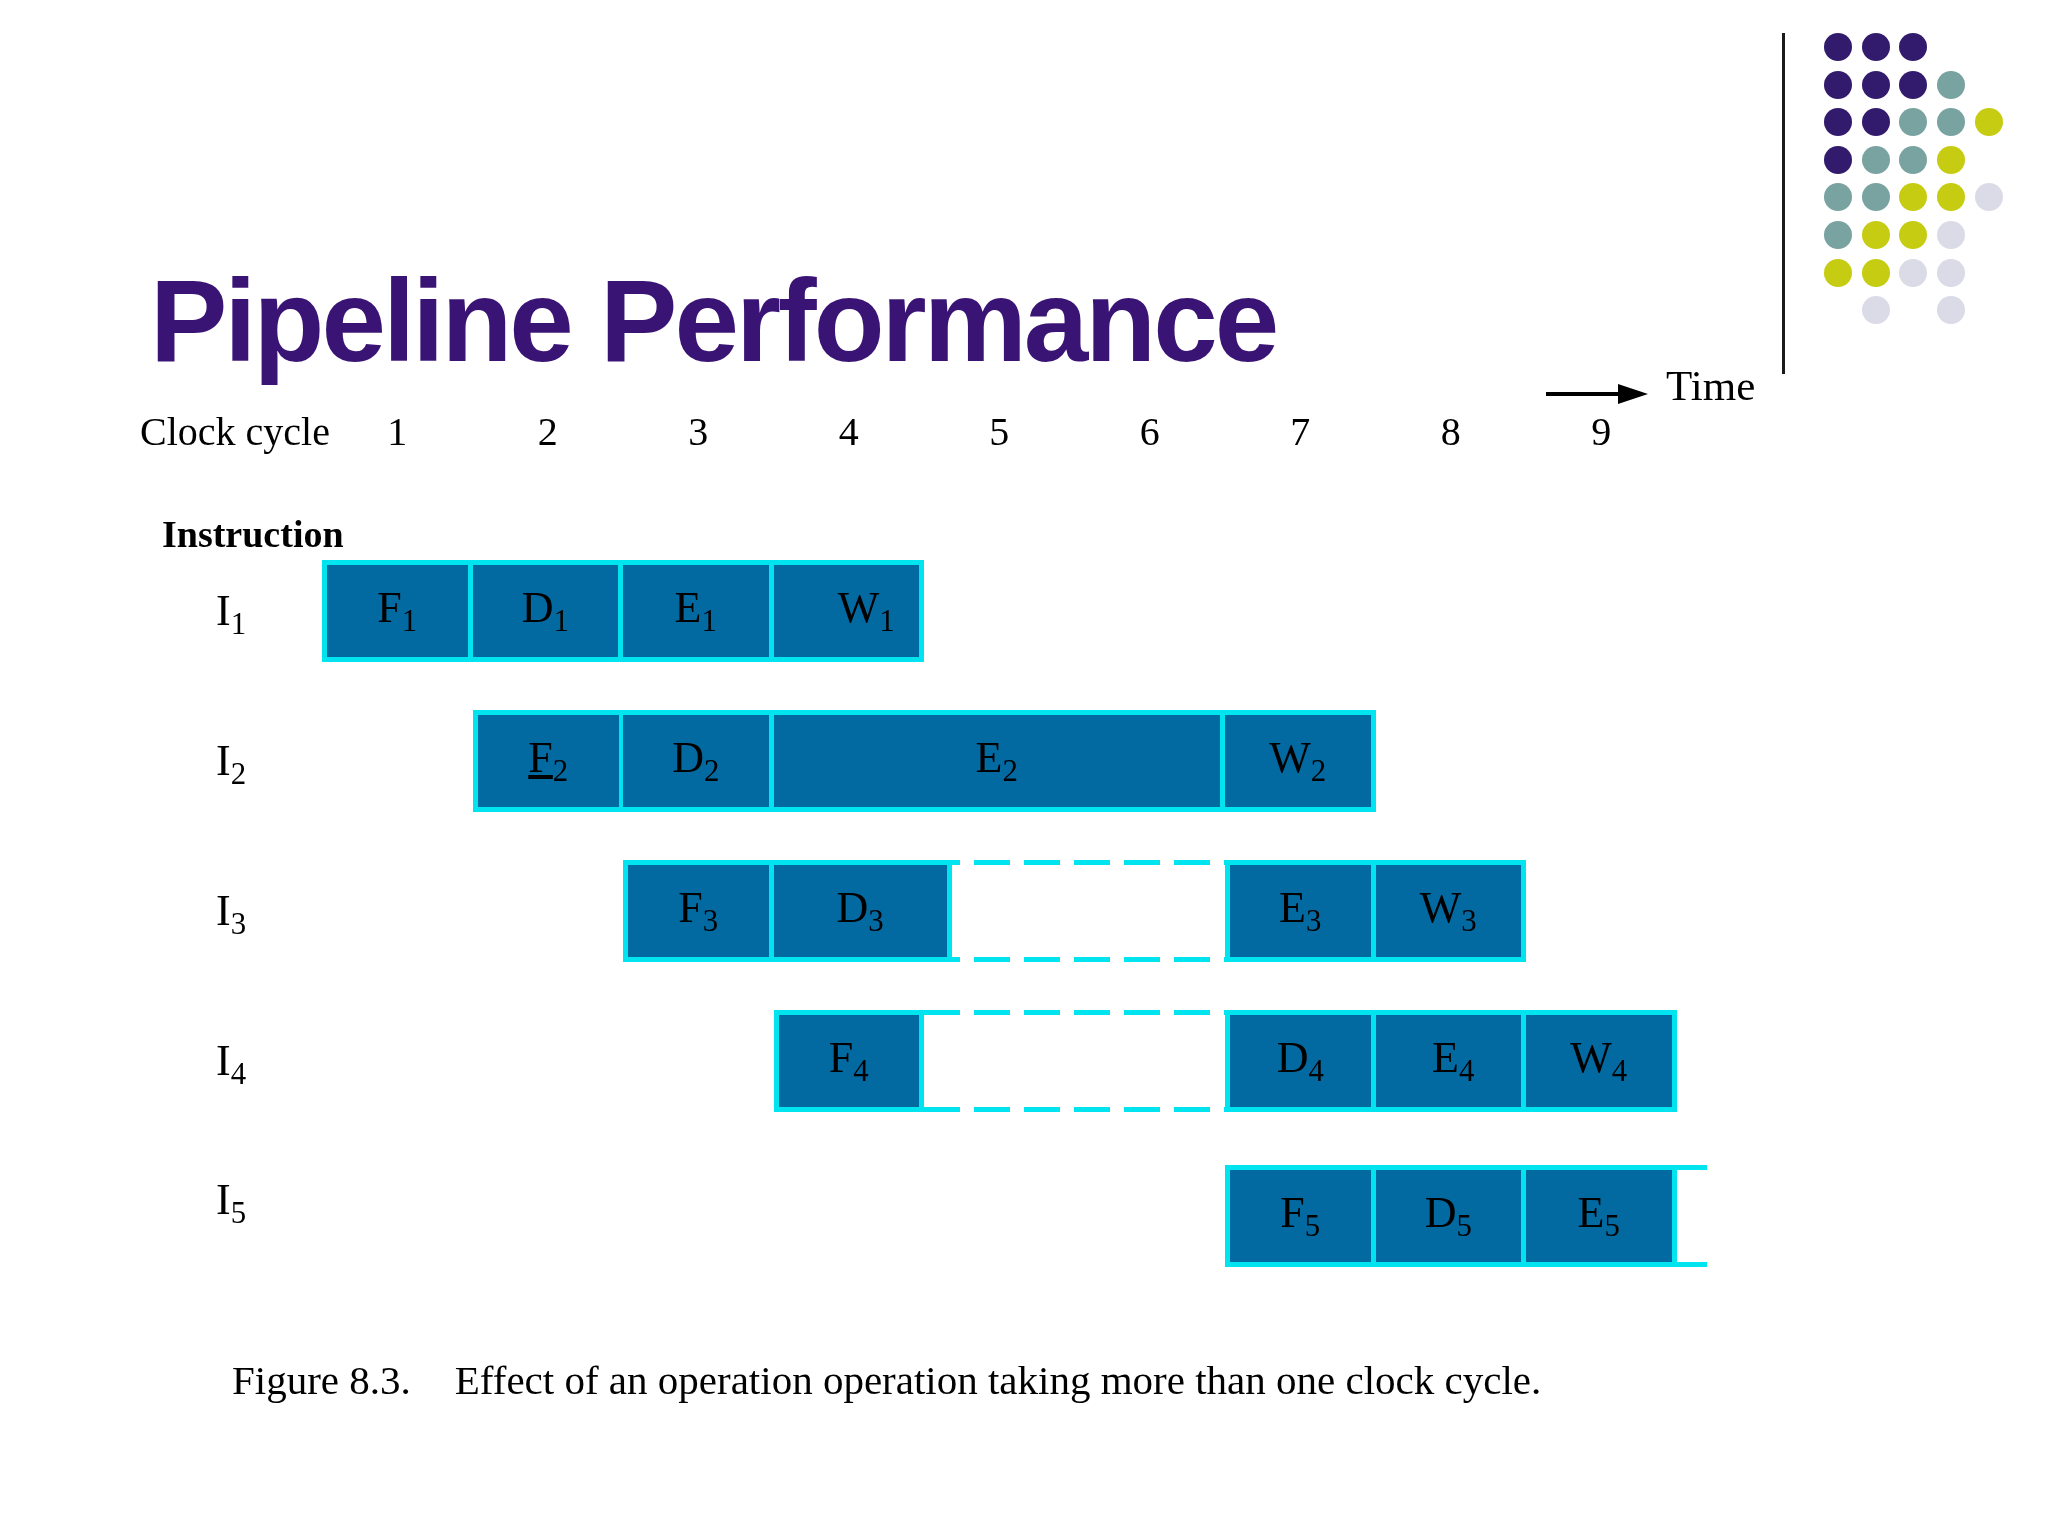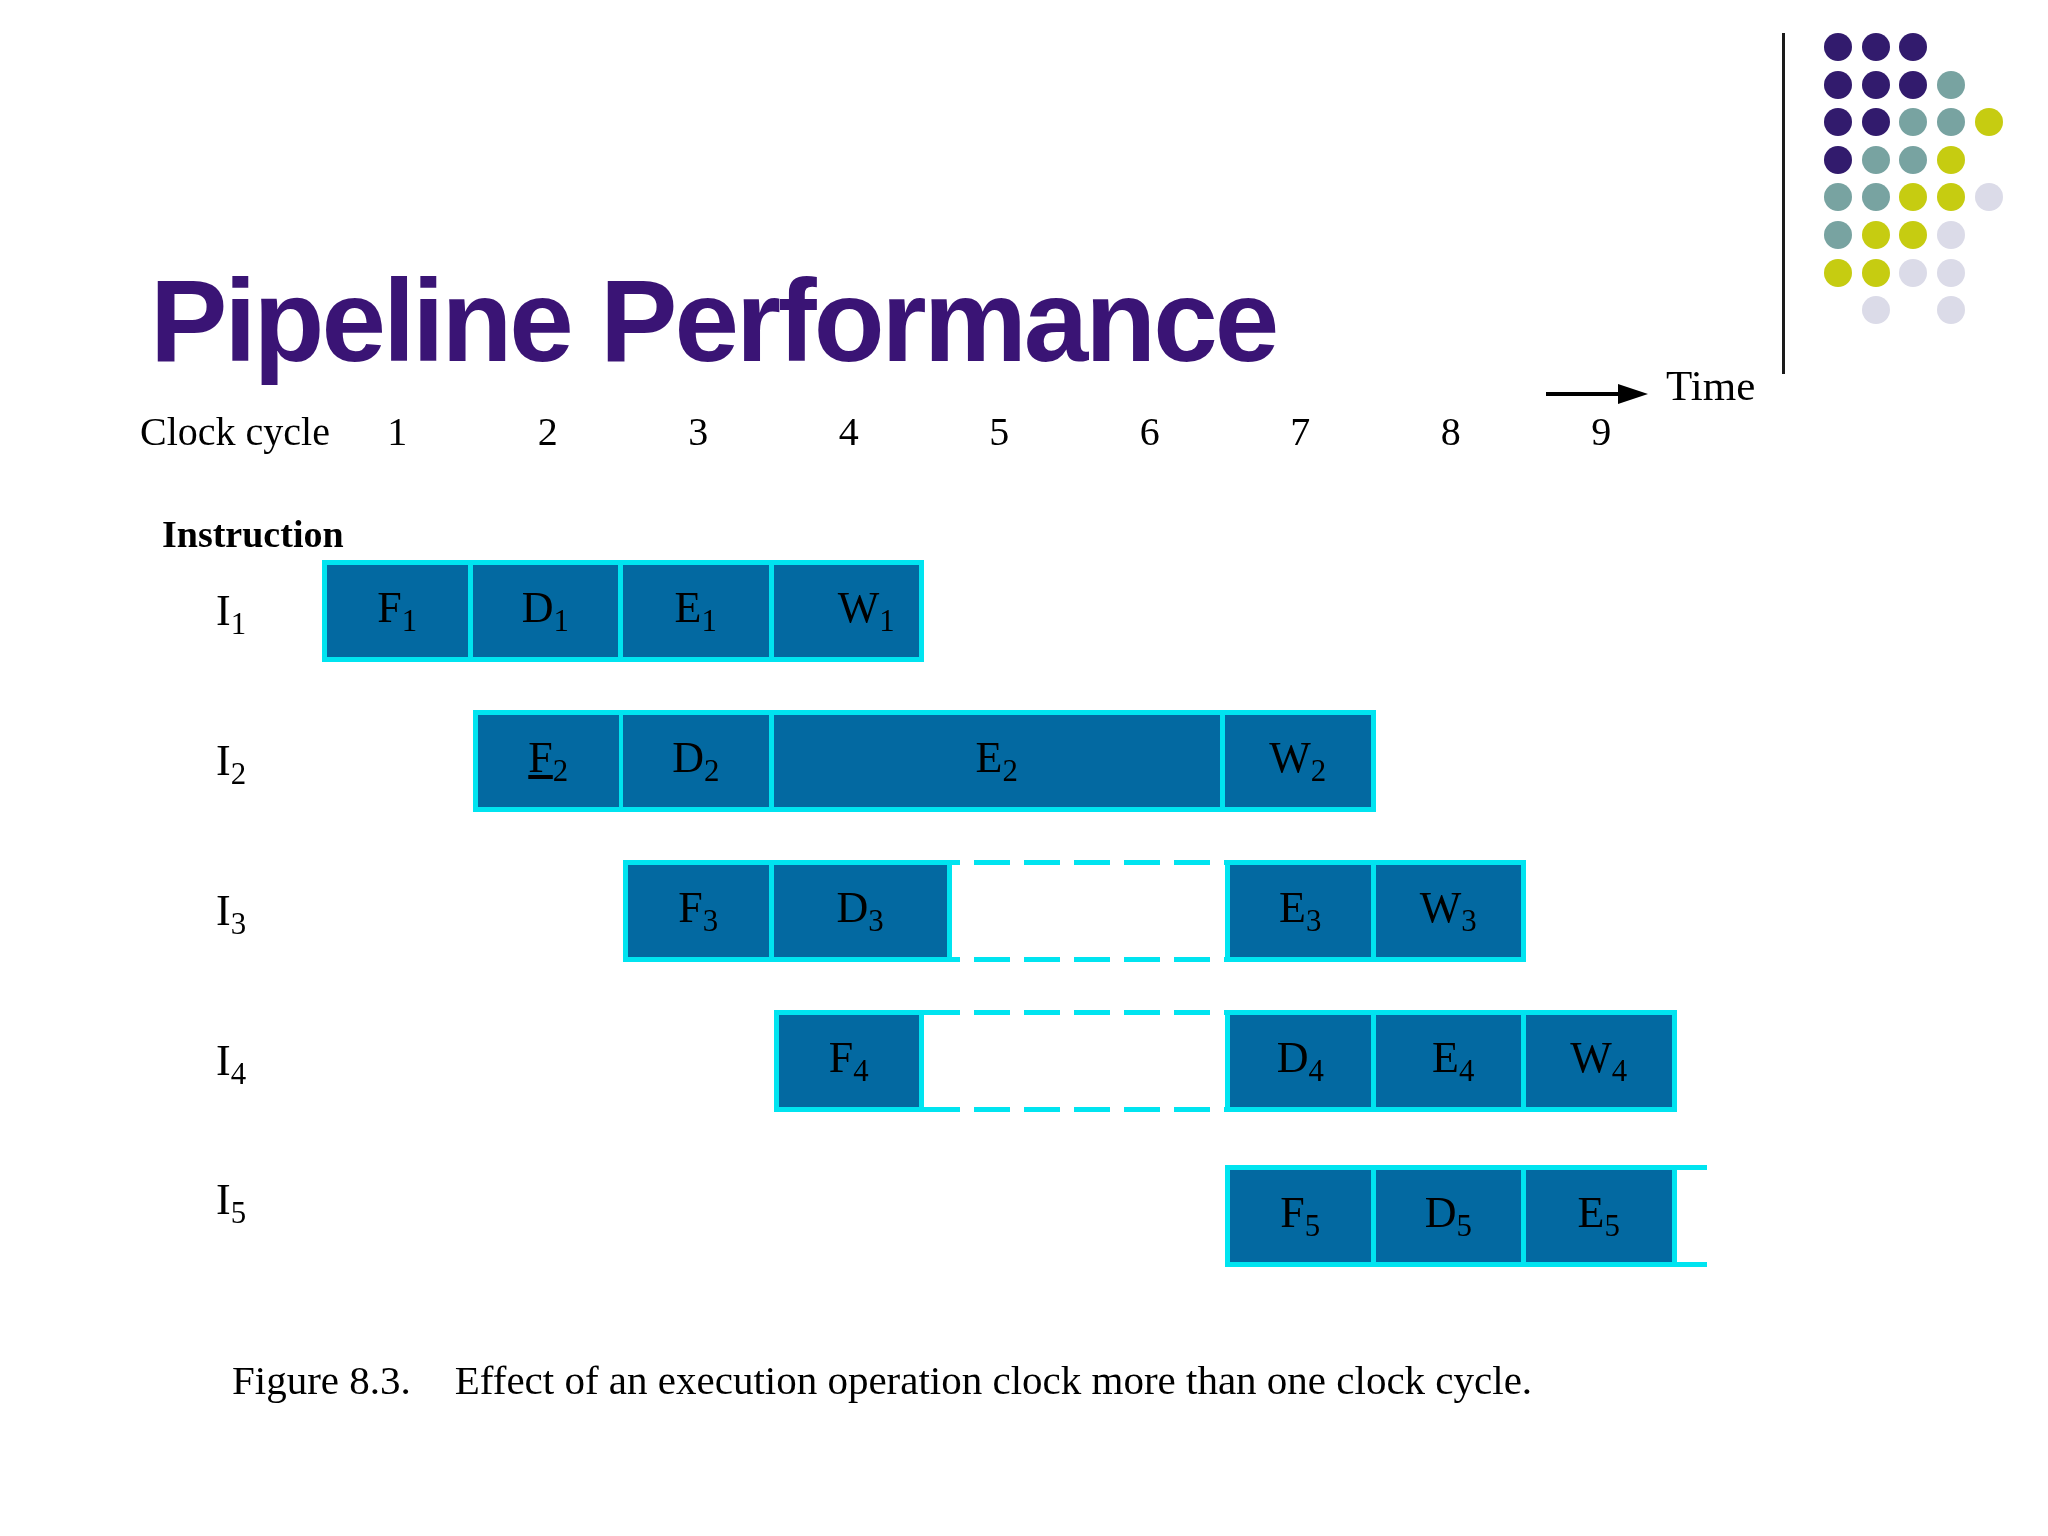--- a/index.html
+++ b/index.html
@@ -177,14 +177,14 @@
     <div class="stage-box" style="left: 1375.5px; top: 1165px; width: 150.5px; height: 102px;">
       <span class="inner"><span>D</span><span class="sub">5</span></span>
     </div>
     <div class="stage-box" style="left: 1526px; top: 1165px; width: 150.5px; height: 102px;">
       <span class="inner"><span>E</span><span class="sub">5</span></span>
     </div>
     <div class="partial-seg" style="left: 1676.5px; top: 1165px; width: 30.1px; height: 102px;"></div>
   </div>
 
 <div id="caption" class="abs">
-  <span>Figure 8.3.</span><span class="gap">Effect of an execution operation clock more than one clock cycle.</span>
+  <span>Figure 8.3.</span><span class="gap">Effect of an operation operation taking more than one clock cycle.</span>
 </div>
 
 </body></html>

